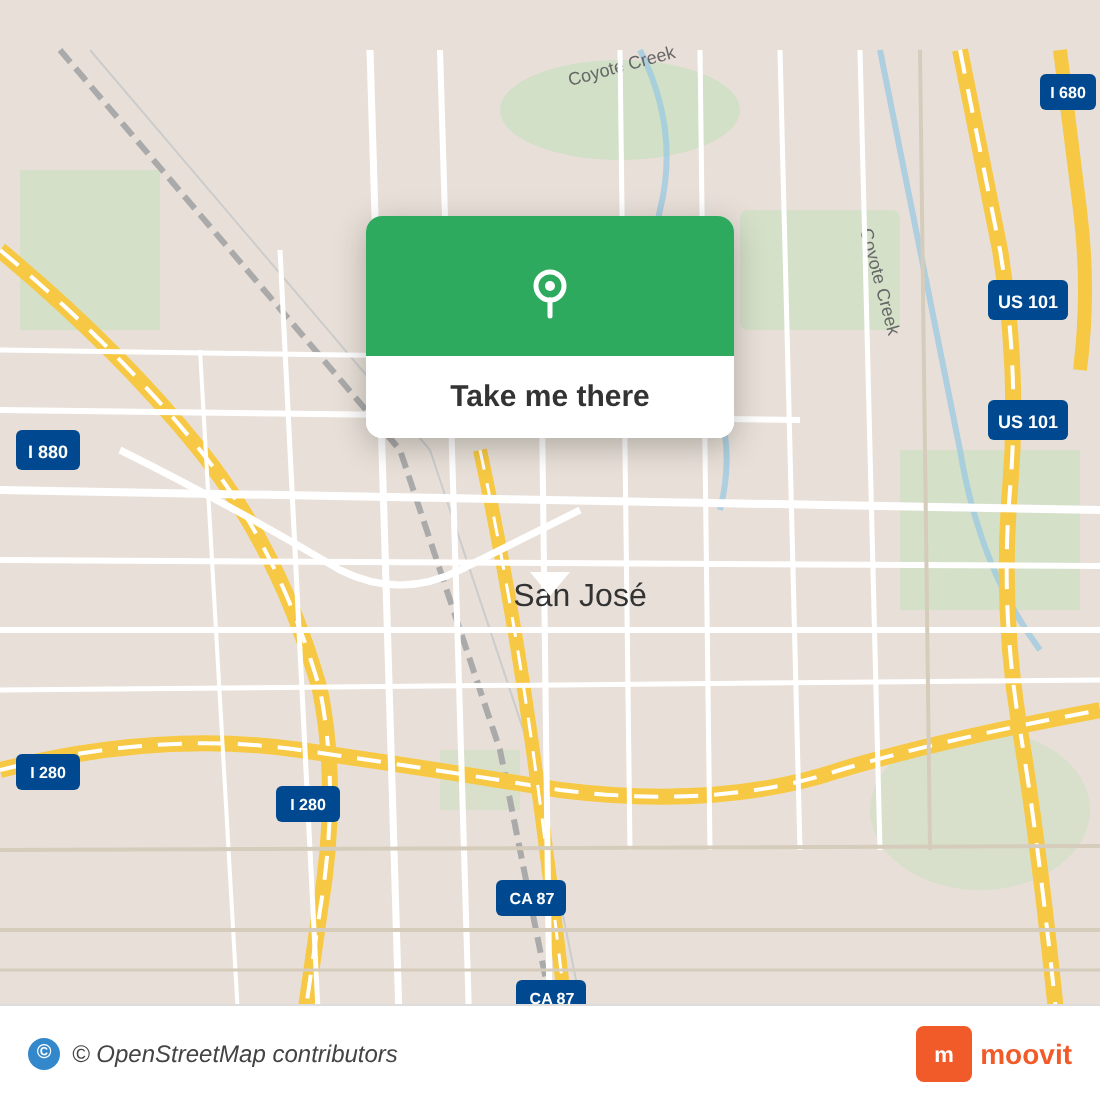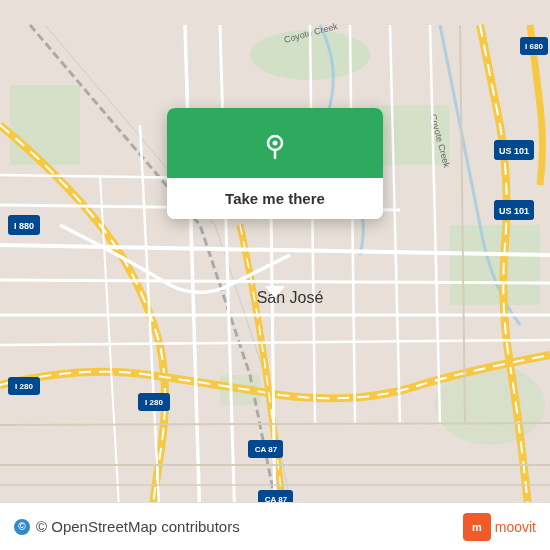--- a/index.html
+++ b/index.html
@@ -42,22 +42,23 @@
       height: 48px;
     }
 
     .bottom-bar-left {
       display: flex;
       align-items: center;
       gap: 6px;
     }
 
     .copyright-text {
-      font-size: 15px;
+      font-size: 12px;
       color: #444;
+      font-style: italic;
     }
 
     .location-text {
       font-size: 14px;
       font-weight: 600;
       color: #222;
     }
 
     
     .moovit-logo {
@@ -74,31 +75,31 @@
       display: flex;
       align-items: center;
       justify-content: center;
       color: white;
       font-size: 11px;
       font-weight: bold;
     }
 
     .moovit-text {
       font-size: 14px;
-      font-weight: normal;
+      font-weight: bold;
       color: #f15a29;
     }
 
     
     .popup-card {
       position: absolute;
       top: 108px;
       left: 50%;
       transform: translateX(-50%);
-      width: 216px;
+      width: 184px;
       background: white;
       border-radius: 8px;
       box-shadow: 0 4px 16px rgba(0,0,0,0.25);
       overflow: hidden;
       z-index: 100;
     }
 
     .popup-top {
       background: #2eaa5e;
       padding: 18px 0 14px 0;

